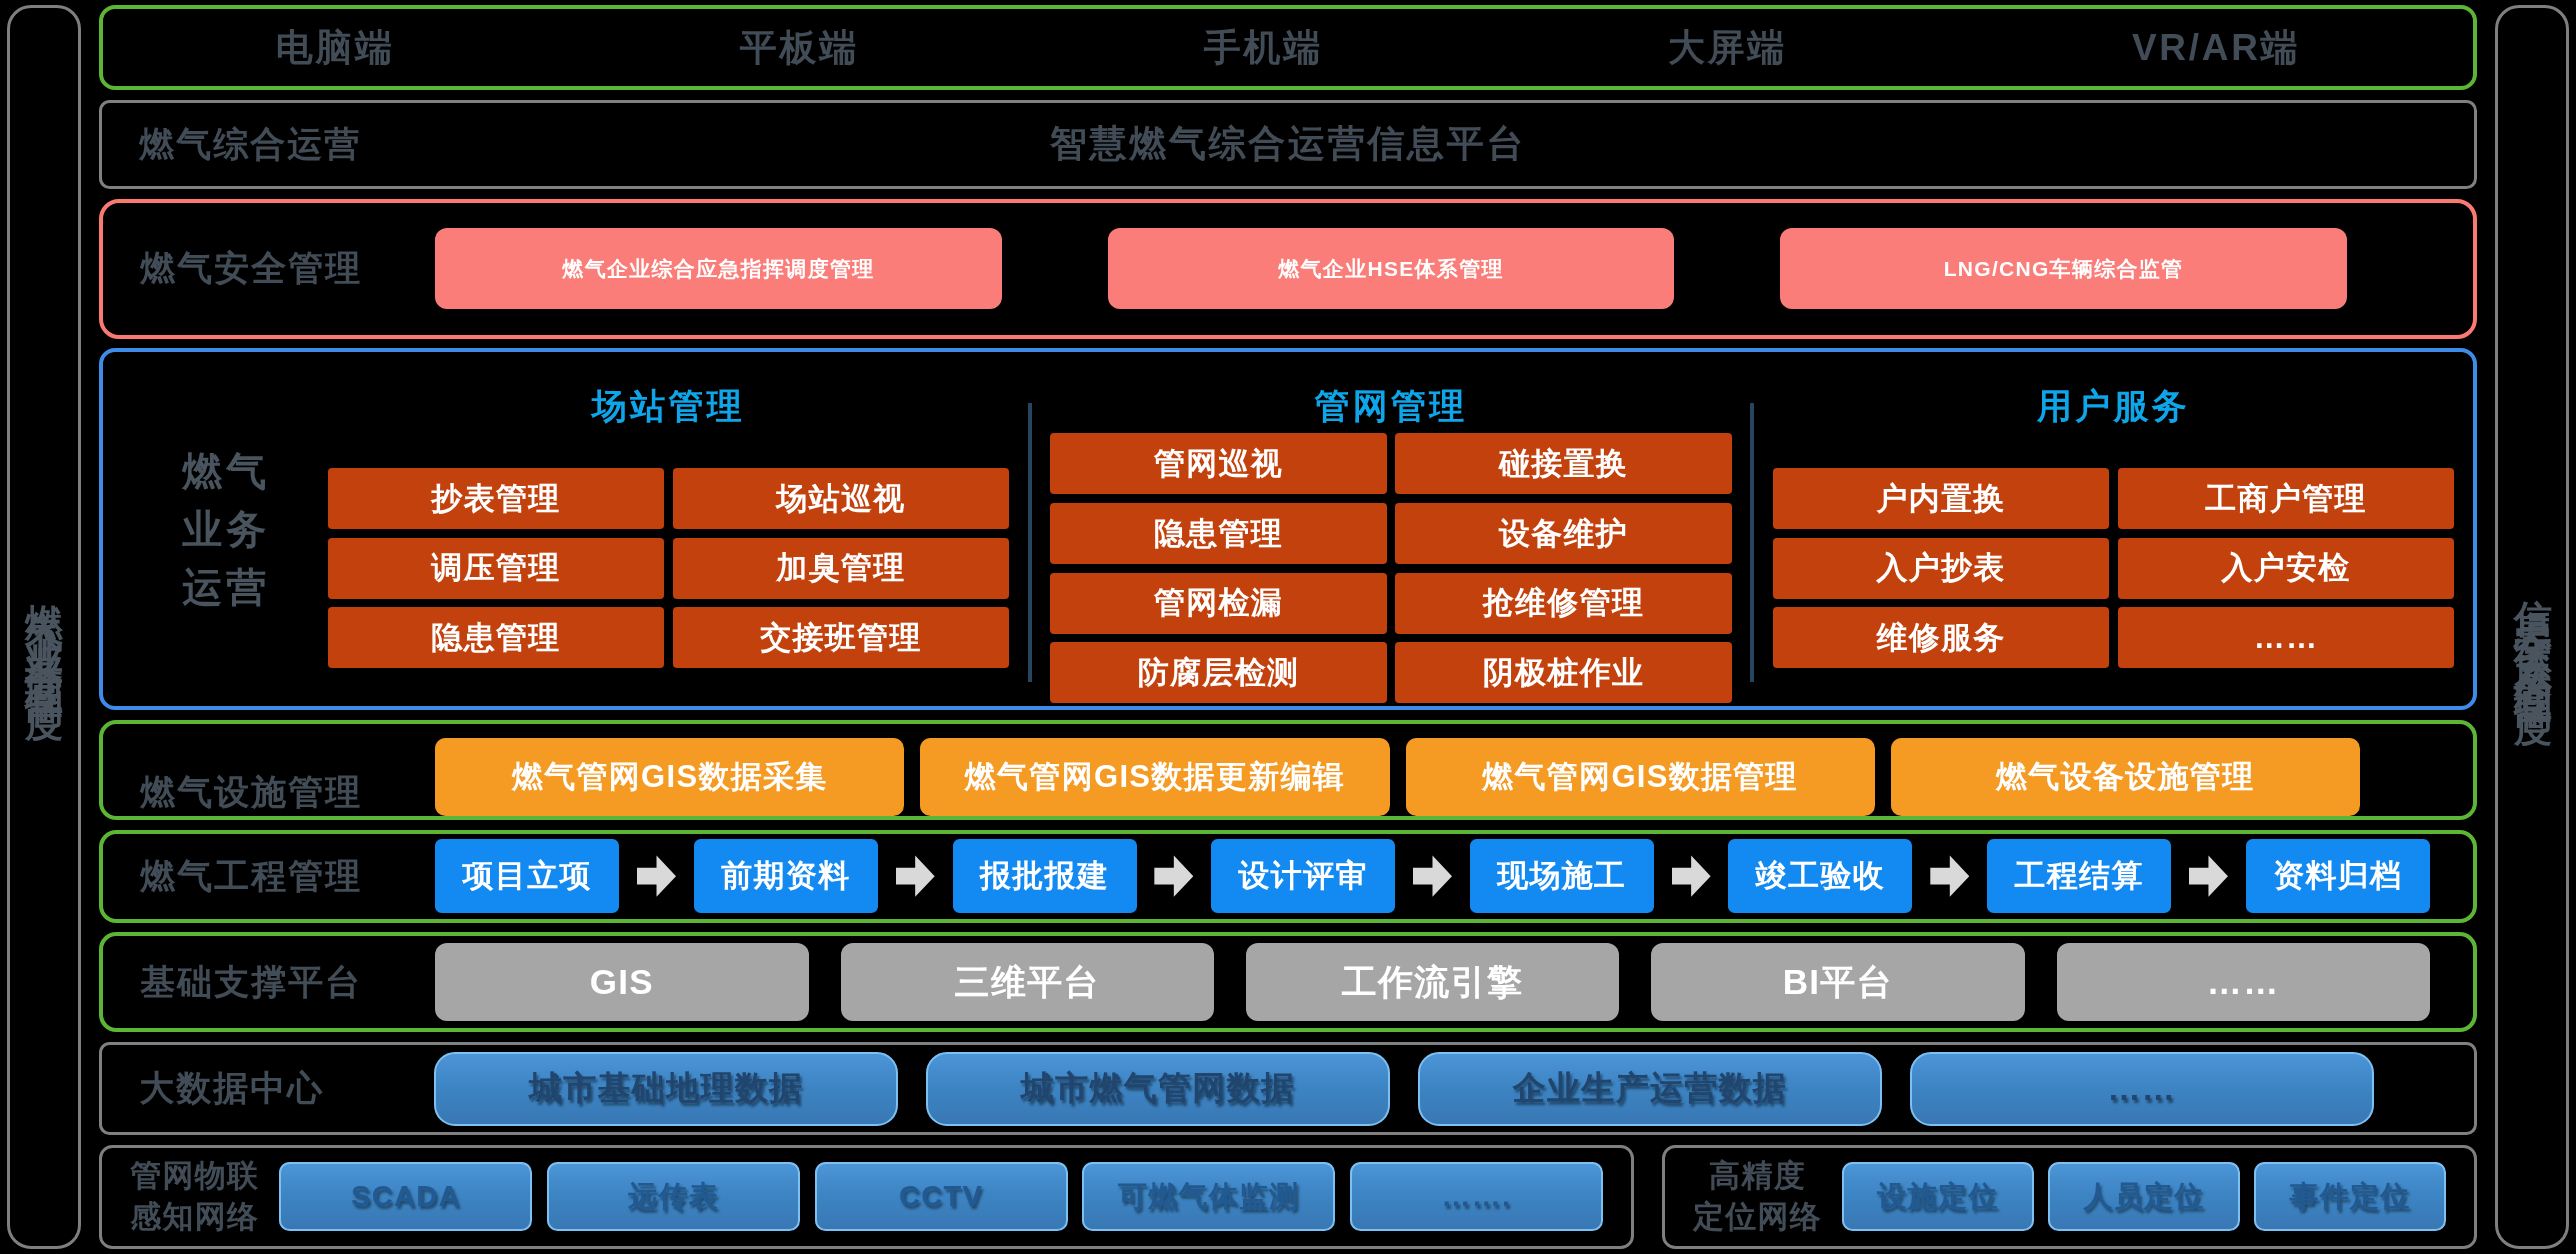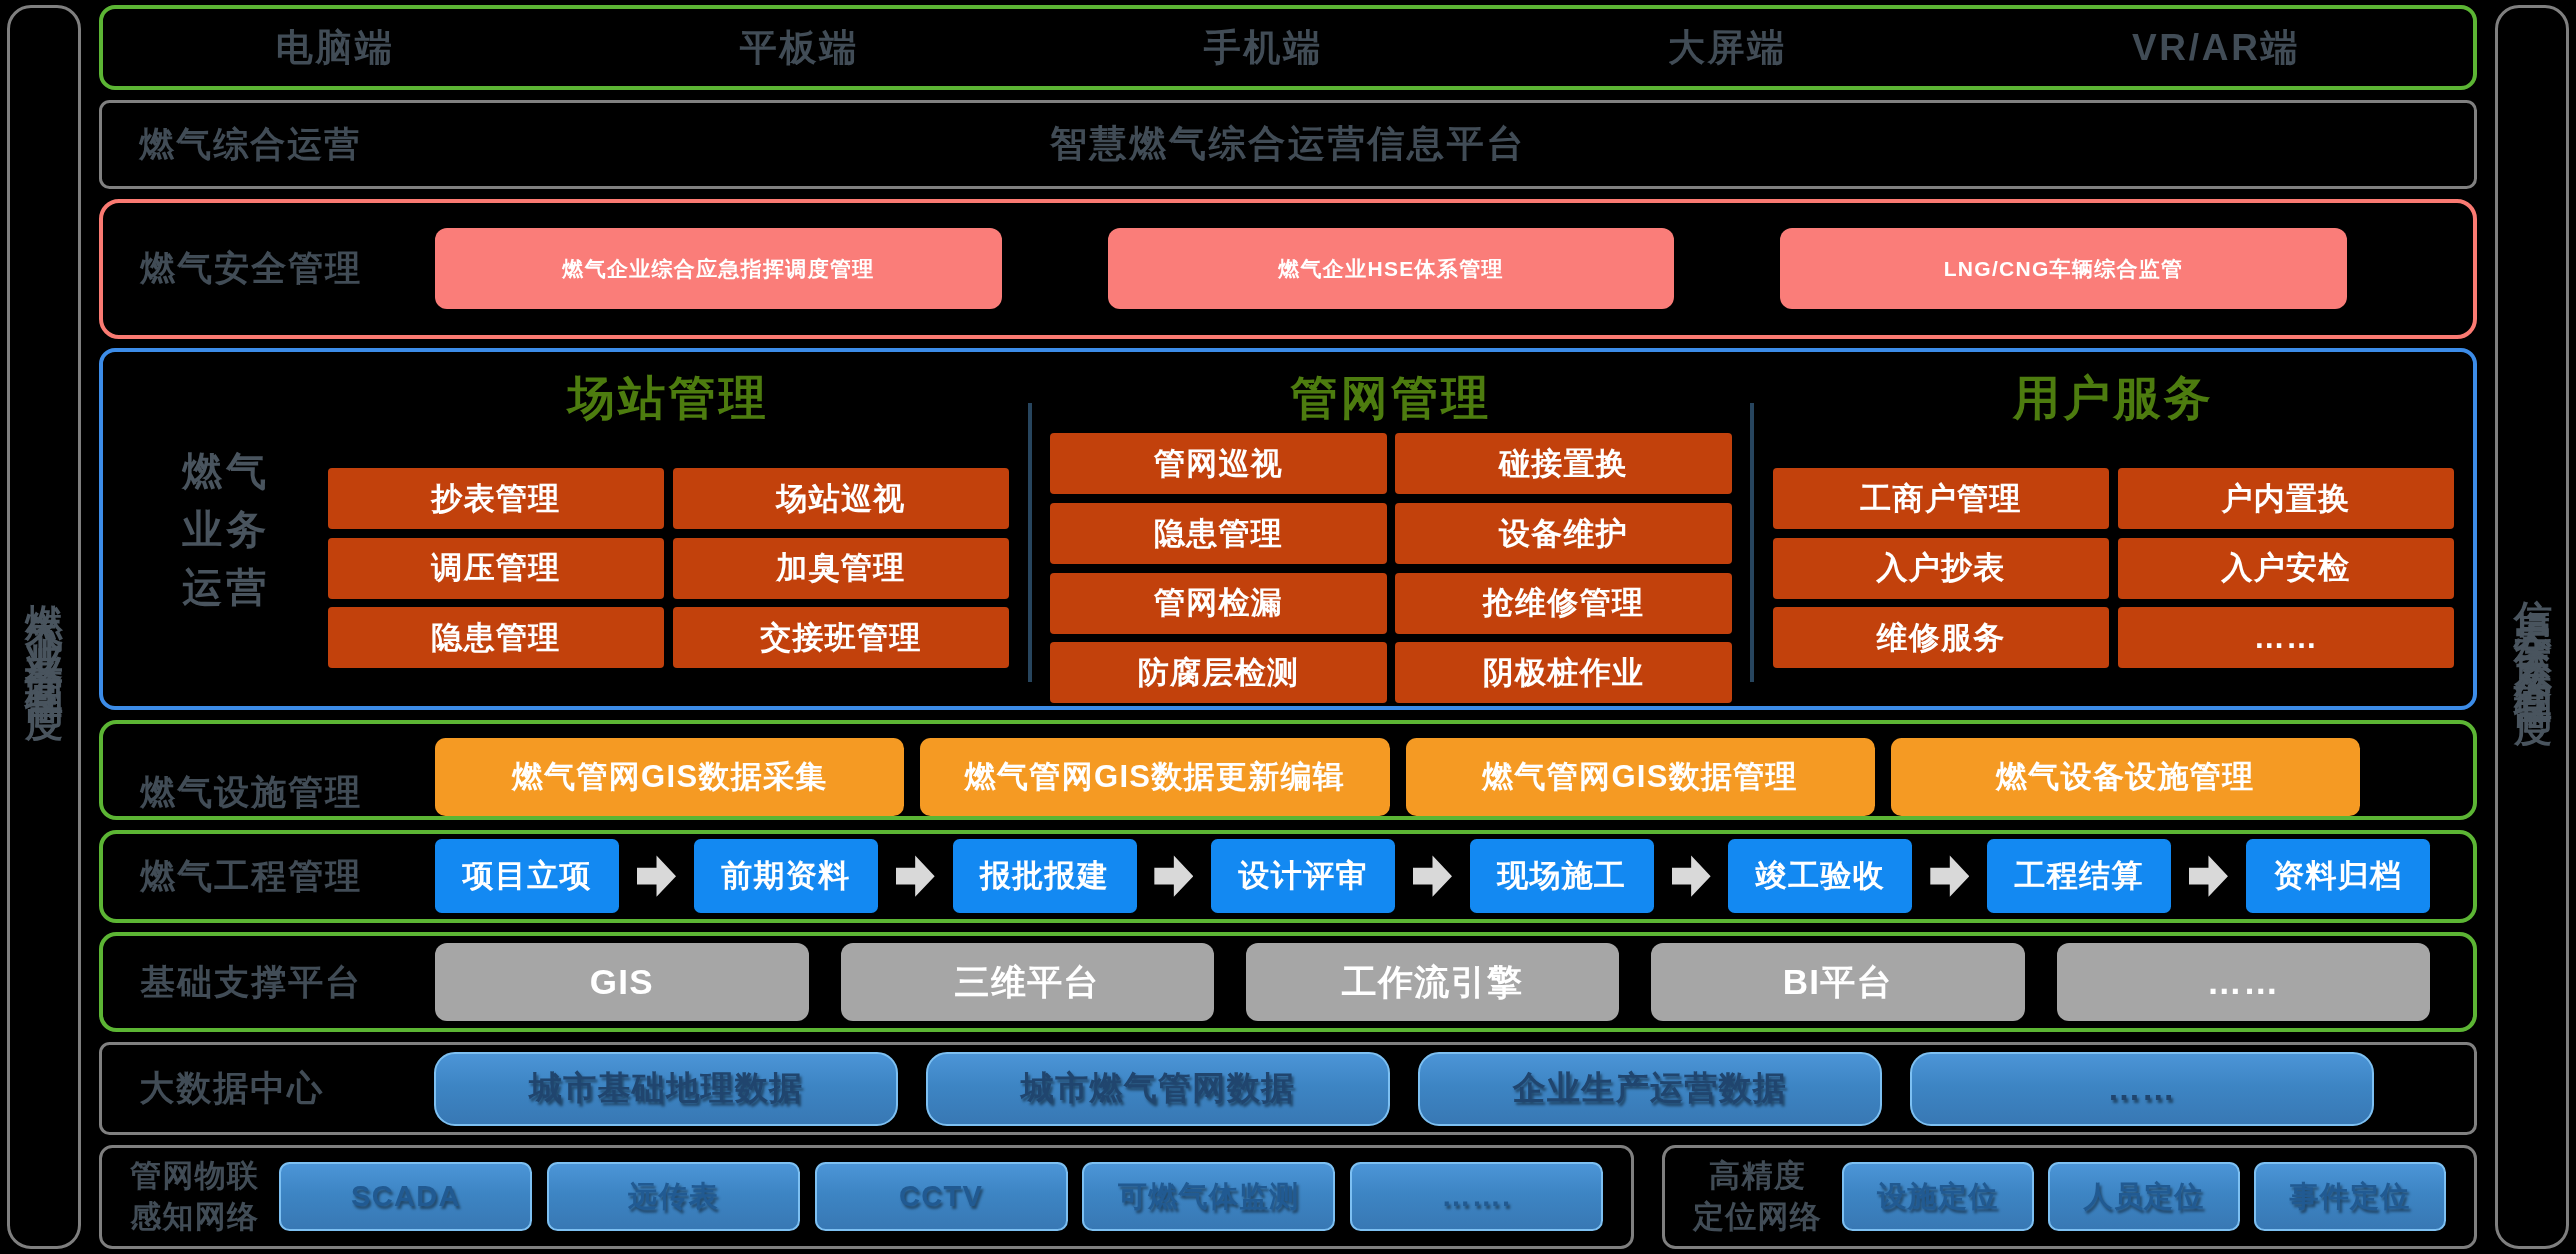--- a/index.html
+++ b/index.html
@@ -49,21 +49,21 @@
   
   .business { height: 362px; border: 4px solid #3c8ce8; border-radius: 16px; align-items: stretch; }
   .biglabel {
     flex: none; width: 206px; padding-left: 40px;
     display: flex; flex-direction: column; justify-content: center;
     color: #49545e; font-size: 40px; line-height: 1.45; letter-spacing: 4px; text-align: center;
   }
   .bgroup { flex: 1; display: flex; flex-direction: column; padding: 0 18.6px; }
   .bheader {
     flex: none; height: 78px; display: flex; align-items: flex-end; justify-content: center;
-    color: #4d7c0f; font-size: 47px; letter-spacing: 3.3px;
+    color: #0ea5e9; font-size: 35px; letter-spacing: 3.3px;
   }
   .bgrid { margin: auto 0; display: grid; grid-template-columns: 1fr 1fr; gap: 8.6px; }
   .btn.green { height: 61px; background: #c2410c; border-radius: 4px; font-size: 31px; }
   .vdivider { flex: none; width: 4px; background: #27455e; height: 279px; align-self: flex-end; margin-bottom: 24px; }
   
   .facility { height: 100px; border: 4px solid #5cb534; border-radius: 17.3px; align-items: flex-end; }
   .facility .btns { flex: 1; display: flex; gap: 16px; padding-right: 113px; }
   .btn.orange { flex: 1; height: 78px; background: #f59a23; border-radius: 10.6px; font-size: 31px; }
   
   .engineering { height: 93px; border: 4px solid #5cb534; border-radius: 17.3px; }
@@ -168,22 +168,22 @@
           <div class="btn green">防腐层检测</div>
           <div class="btn green">阴极桩作业</div>
         </div>
       </div>
 
       <div class="vdivider"></div>
 
       <div class="bgroup">
         <div class="bheader">用户服务</div>
         <div class="bgrid">
+          <div class="btn green">户内置换</div>
           <div class="btn green">工商户管理</div>
-          <div class="btn green">户内置换</div>
           <div class="btn green">入户抄表</div>
           <div class="btn green">入户安检</div>
           <div class="btn green">维修服务</div>
           <div class="btn green">……</div>
         </div>
       </div>
     </section>
 
     <section class="row facility">
       <span class="rowlabel">燃气设施管理</span>

